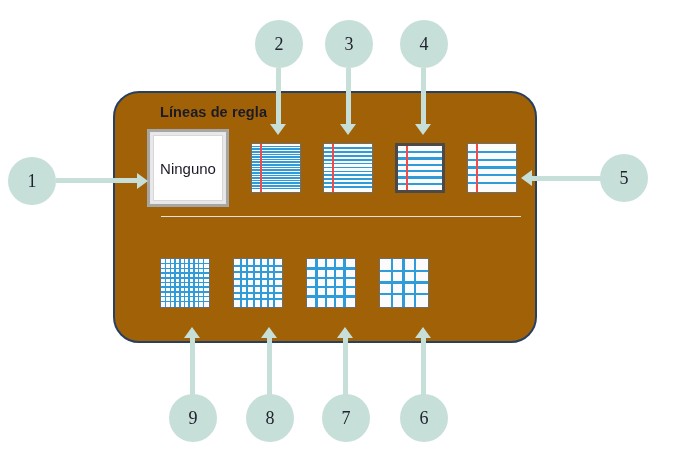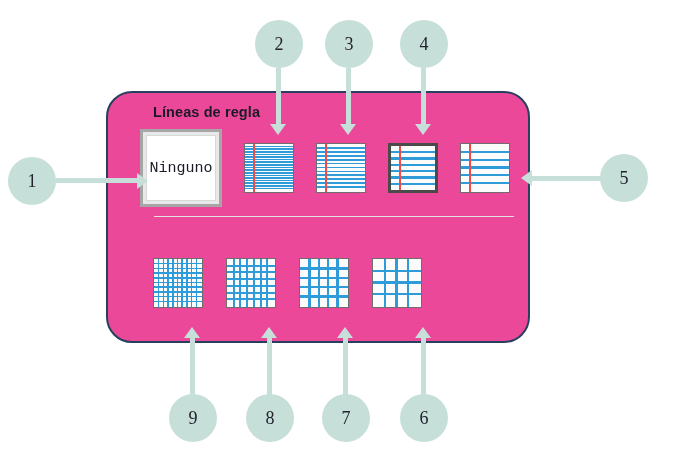--- a/index.html
+++ b/index.html
@@ -14,27 +14,27 @@
     position: relative;
     width: 676px;
     height: 467px;
     background: #ffffff;
     overflow: hidden;
   }
 
   
   .panel {
     position: absolute;
-    left: 106px;
+    left: 113px;
     top: 91px;
     width: 424px;
     height: 252px;
     border: 2px solid #28405f;
     border-radius: 26px;
-    background: #ec4899;
+    background: #a16207;
     box-sizing: border-box;
   }
 
   .section-title {
     position: absolute;
     font-weight: bold;
     font-size: 14.5px;
     color: #1b1b27;
     letter-spacing: 0.1px;
     white-space: nowrap;
@@ -76,21 +76,21 @@
     width: 100%;
     height: 100%;
     background: #ffffff;
     border: 1px solid #d8d8d8;
     box-sizing: border-box;
     display: flex;
     align-items: center;
     justify-content: center;
     font-size: 15px;
     color: #1b1b27;
-    font-family: Liberation Mono, monospace;
+    font-family: Liberation Sans, sans-serif;
     text-align: center;
   }
 
   
   .swatch {
     width: 50px;
     height: 50px;
     box-sizing: border-box;
     background: #fbfbfb;
     position: relative;

